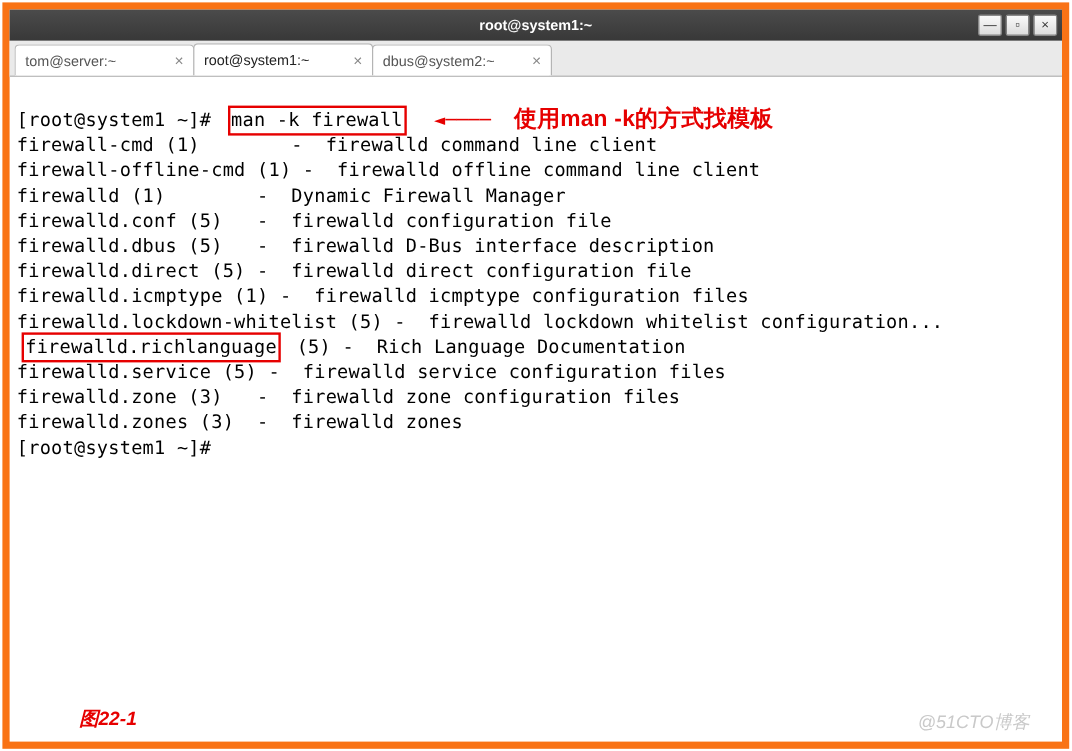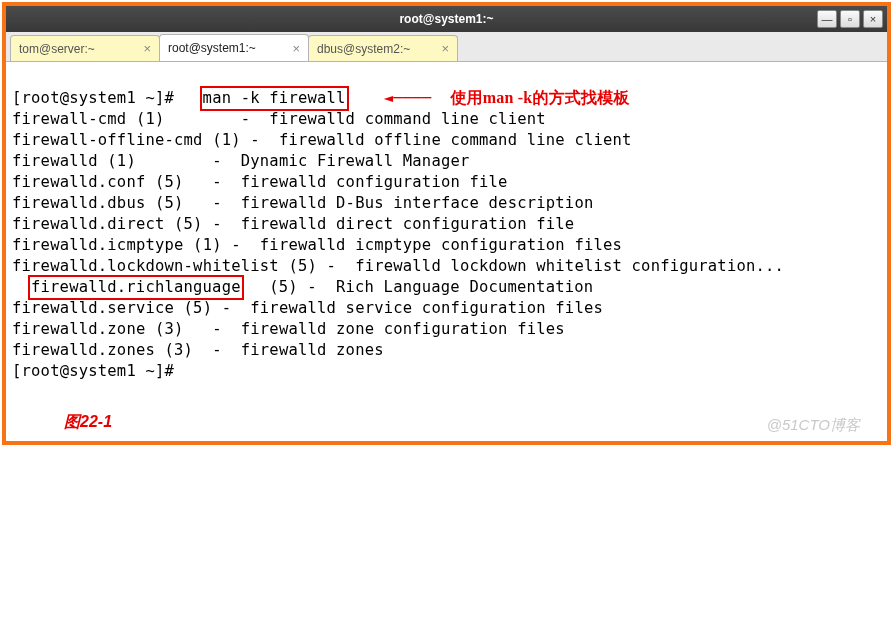--- a/index.html
+++ b/index.html
@@ -5,23 +5,23 @@
   * { margin: 0; padding: 0; box-sizing: border-box; }
   body {
     width: 893px;
     height: 626px;
     font-family: sans-serif;
     background: #fff;
     position: relative;
     overflow: hidden;
   }
   .outer-border {
-    border: 4px solid #f97316;
+    border: 6px solid #f97316;
     width: 889px;
-    height: 443px;
+    height: 622px;
     margin: 2px;
     position: relative;
     background: #fff;
   }
   .titlebar {
     height: 26px;
     background: linear-gradient(#4b4b4b, #383838);
     color: #fff;
     display: flex;
     align-items: center;
@@ -71,21 +71,21 @@
     background: #eaeaea;
     border-bottom: 1px solid #b4b4b4;
     display: flex;
     align-items: flex-end;
     padding: 0 4px;
     position: relative;
   }
   .tab {
     height: 26px;
     min-width: 150px;
-    background: #fef9c3;
+    background: #ffffff;
     border: 1px solid #b4b4b4;
     border-bottom: none;
     border-radius: 4px 4px 0 0;
     margin-right: -1px;
     display: flex;
     align-items: center;
     padding: 0 8px;
     font-size: 12px;
     color: #555;
     position: relative;
@@ -108,31 +108,31 @@
     line-height: 21px;
     color: #000;
     letter-spacing: 0.2px;
     white-space: pre;
     position: relative;
   }
   .red-box {
     border: 2px solid #e60000;
     display: inline-block;
     padding: 0 1px;
-    margin: -2px 16px;
+    margin: -2px 4px;
   }
   .red-arrow {
     color: #e60000;
     font-weight: bold;
   }
   .red-text {
     color: #e60000;
     font-weight: bold;
-    font-family: Liberation Serif, serif;
-    font-size: 16px;
+    font-family: Liberation Sans, sans-serif;
+    font-size: 19px;
   }
   .fig-label {
     position: absolute;
     bottom: 8px;
     left: 10px;
     color: #e60000;
     font-weight: bold;
     font-style: italic;
     font-size: 16px;
     font-family: sans-serif;

